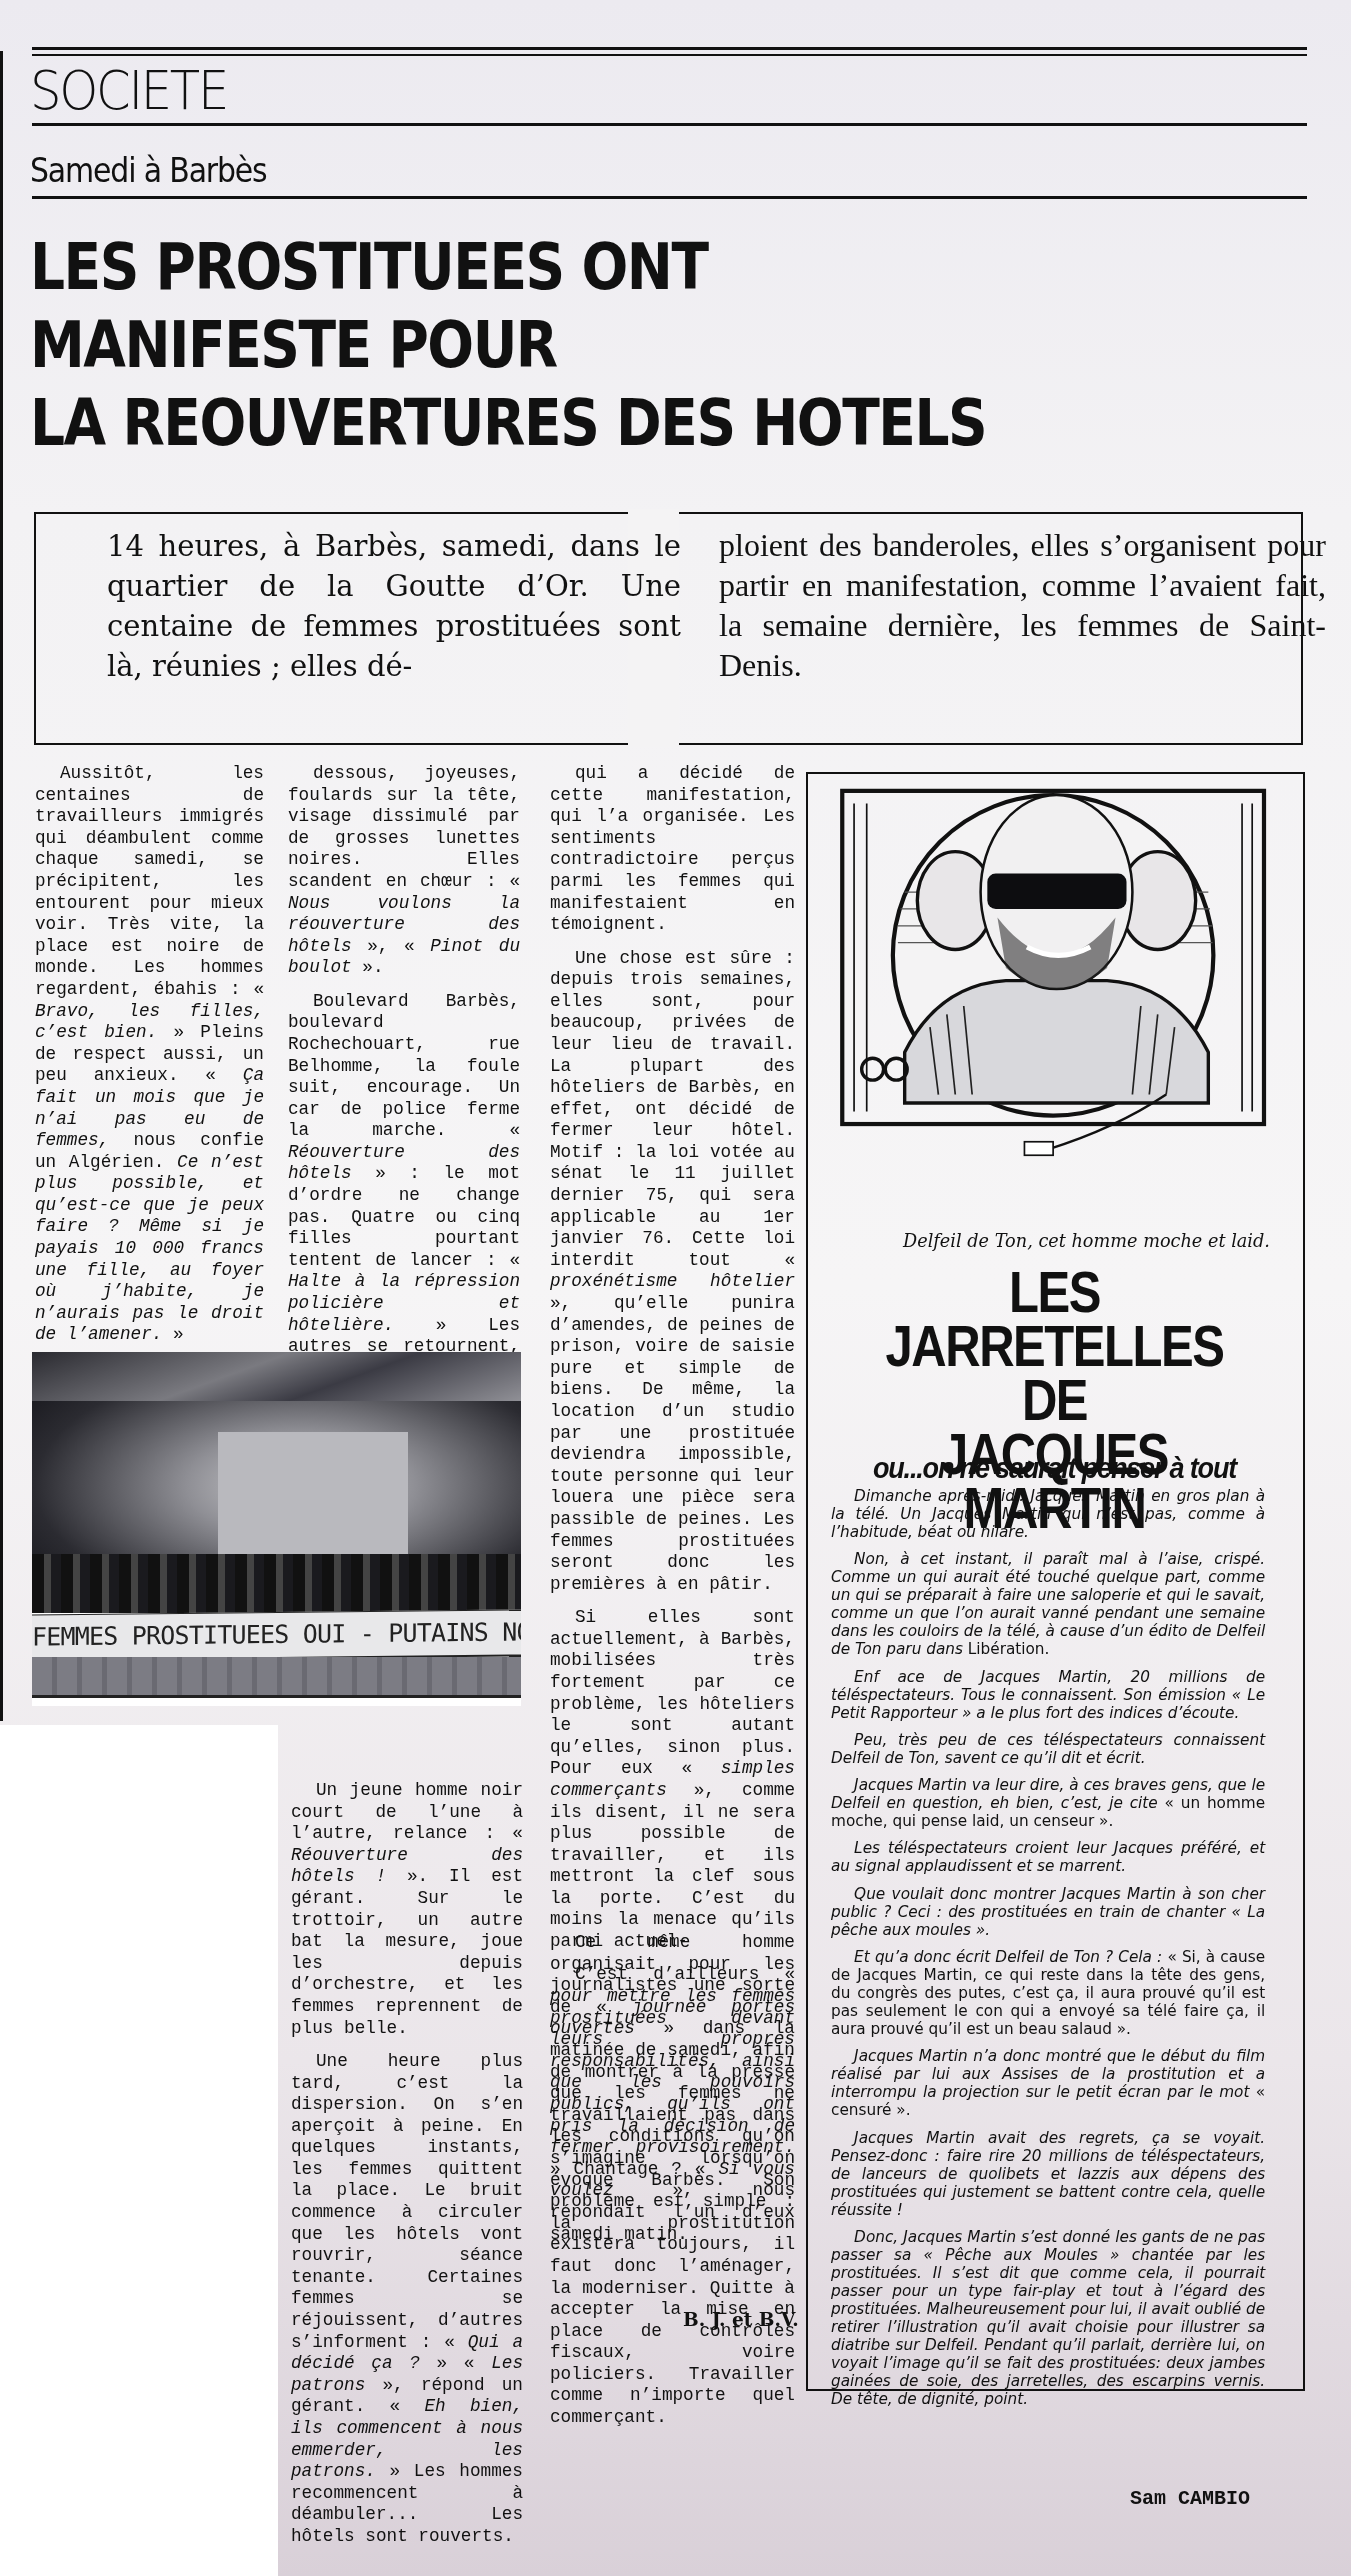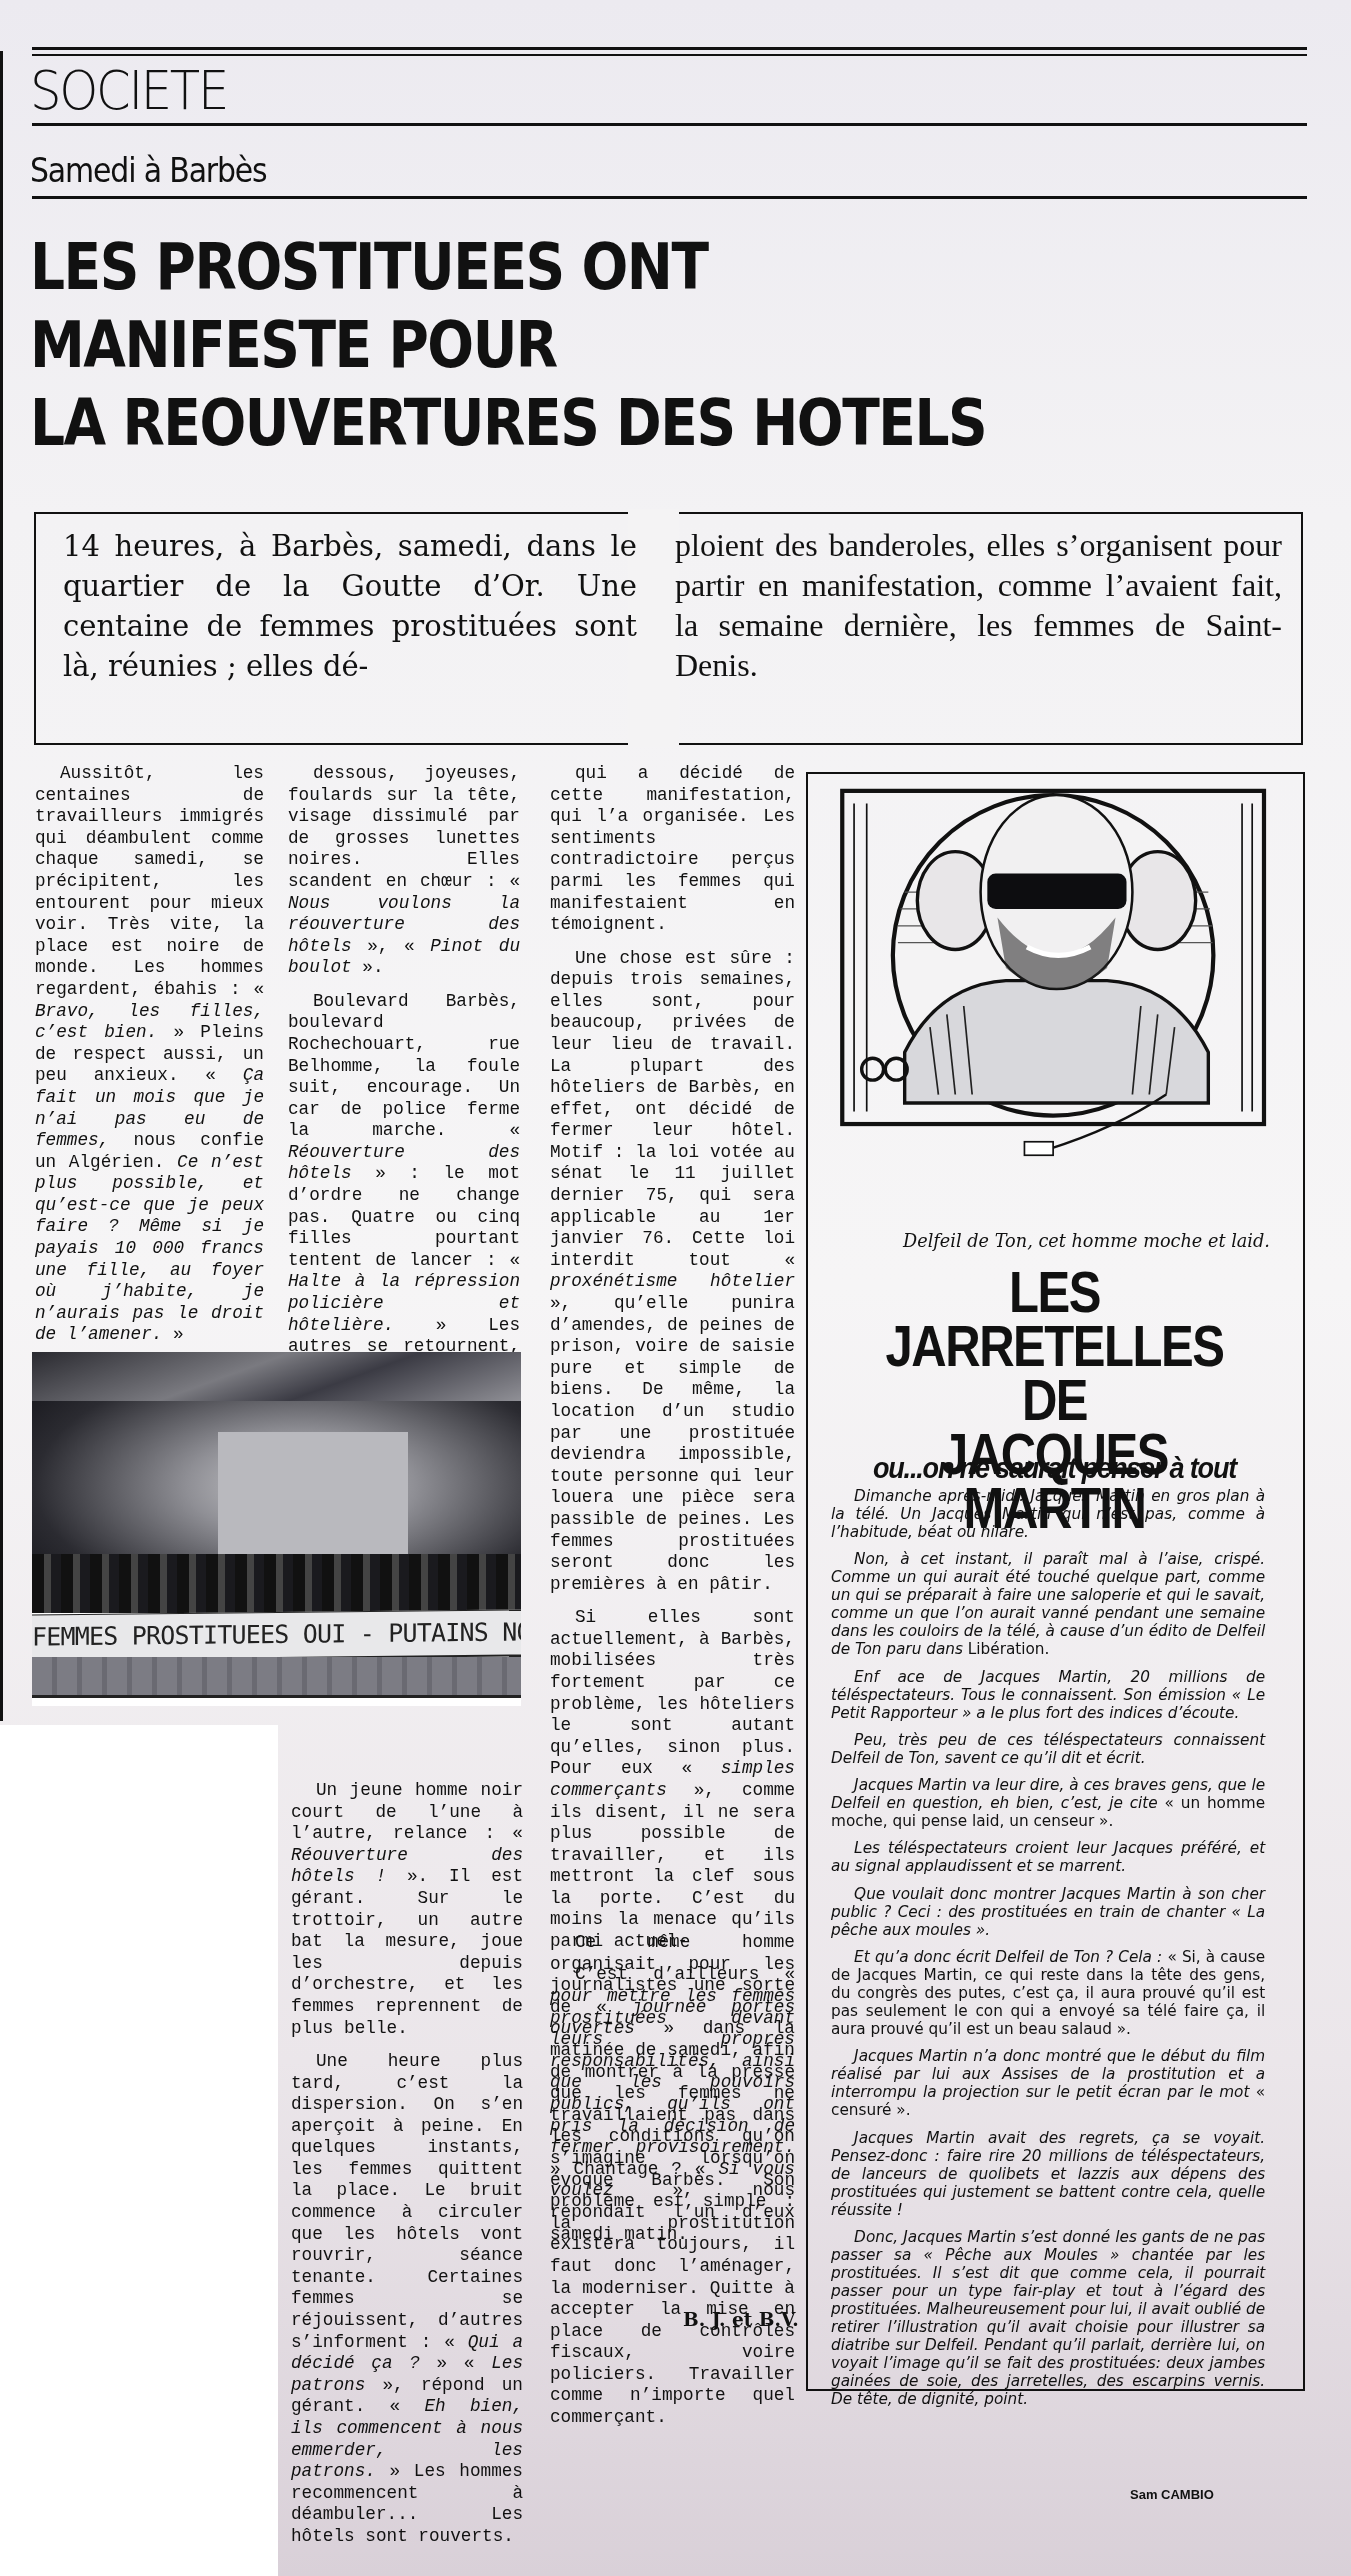--- a/index.html
+++ b/index.html
@@ -10,21 +10,21 @@
   .rule{position:absolute;left:32px;width:1275px;background:#111;}
   .rule.r1{top:47px;height:2.5px;}
   .rule.r1b{top:54px;height:1.7px;}
   .rule.r2{top:123px;height:3.4px;}
   .rule.r3{top:196px;height:2.5px;}
   .section{position:absolute;left:30px;top:59px;font-family:"DejaVu Sans",sans-serif;font-weight:200;font-size:54px;letter-spacing:-2.5px;transform:scaleX(0.92);transform-origin:left;color:#111;}
   .kicker{position:absolute;left:30px;top:150px;font-family:"DejaVu Sans",sans-serif;font-size:34px;letter-spacing:-1.3px;transform:scaleX(0.88);transform-origin:left;}
   .headline{position:absolute;left:30px;top:228px;font-family:"DejaVu Sans",sans-serif;font-weight:bold;font-size:64px;line-height:78px;letter-spacing:-1.7px;transform:scaleX(0.86);transform-origin:left;text-transform:uppercase;white-space:pre-line;}
   .lead-box{position:absolute;left:34px;top:512px;width:1269px;height:233px;border:2.5px solid #111;border-left-width:2.5px;box-sizing:border-box;}
   .lead-gap{position:absolute;left:628px;top:509px;width:51px;height:238px;background:#f4f3f4;}
-  .lead-col{position:absolute;font-family:"DejaVu Serif",serif;font-size:29px;line-height:40px;text-align:justify;}
+  .lead-col{position:absolute;font-family:"DejaVu Serif",serif;font-size:29px;line-height:40px;text-align:justify;margin-left:44px;}
   .lead-col.a{left:63px;top:526px;width:574px;}
   .lead-col.b{left:675px;top:525px;width:607px;font-family:"Liberation Serif",serif;font-size:32px;line-height:40px;}
   .col{position:absolute;font-family:Liberation Mono, monospace;font-size:17.7px;line-height:21.6px;text-align:justify;hyphens:manual;}
   .col p{margin:0 0 11.8px 0;text-indent:25px;}
   .col .q{font-style:italic;}
   .col1{left:35px;top:763px;width:229px;}
   .col2{left:288px;top:763px;width:232px;}
   .col3{left:550px;top:763px;width:245px;}
   .col4{left:291px;top:1780px;width:232px;}
   .col5{left:550px;top:1932px;width:245px;}
@@ -37,21 +37,21 @@
   .photo .banner{position:absolute;left:0;top:260px;width:489px;height:44px;background:#e8e8ea;border-top:1.7px solid #222;border-bottom:2.5px solid #222;font-family:"DejaVu Sans Mono",monospace;font-size:25px;line-height:44px;letter-spacing:-0.8px;color:#222;white-space:nowrap;overflow:hidden;transform:skewY(-0.6deg);}
   .photo .base{position:absolute;left:0;top:305px;width:489px;height:38px;background:repeating-linear-gradient(90deg,#7c7c84 0 20px,#6a6a72 20px 25px);border-bottom:3.4px solid #222;}
   .sidebar{position:absolute;left:806px;top:772px;width:499px;height:1619px;border:2.5px solid #111;box-sizing:border-box;}
   .cartoon{position:absolute;left:837px;top:774px;width:439px;height:388px;}
   .caption{position:absolute;left:903px;top:1231px;font-family:"DejaVu Serif",serif;font-style:italic;font-size:17.7px;}
   .side-title{position:absolute;left:827px;top:1265px;width:455px;text-align:center;font-family:"Liberation Sans",sans-serif;font-weight:bold;font-size:57px;line-height:54px;letter-spacing:-1.7px;transform:scaleX(0.86);transform-origin:center;white-space:pre-line;}
   .side-sub{position:absolute;left:835px;top:1451px;width:439px;text-align:center;font-family:"Liberation Sans",sans-serif;font-weight:bold;font-style:italic;font-size:30px;letter-spacing:-1.3px;transform:scaleX(0.9);}
   .side-body{position:absolute;left:831px;top:1487px;width:443px;font-family:"DejaVu Sans",sans-serif;font-style:italic;font-size:15.6px;line-height:18px;text-align:justify;transform:scaleX(0.98);transform-origin:left;}
   .side-body p{margin:0 0 9.3px 0;text-indent:23.6px;}
   .side-body .roman{font-style:normal;}
-  .side-sign{position:absolute;left:1130px;top:2487px;font-family:Liberation Sans, sans-serif;font-weight:bold;font-size:13px;}
+  .side-sign{position:absolute;left:1130px;top:2487px;font-family:Liberation Mono, monospace;font-weight:bold;font-size:20px;}
 </style>
 </head>
 <body>
 
 <div class="paper"></div>
 <div class="left-edge"></div>
 <div class="blank-lower-left"></div>
 
 <div class="rule r1"></div>
 <div class="rule r1b"></div>

